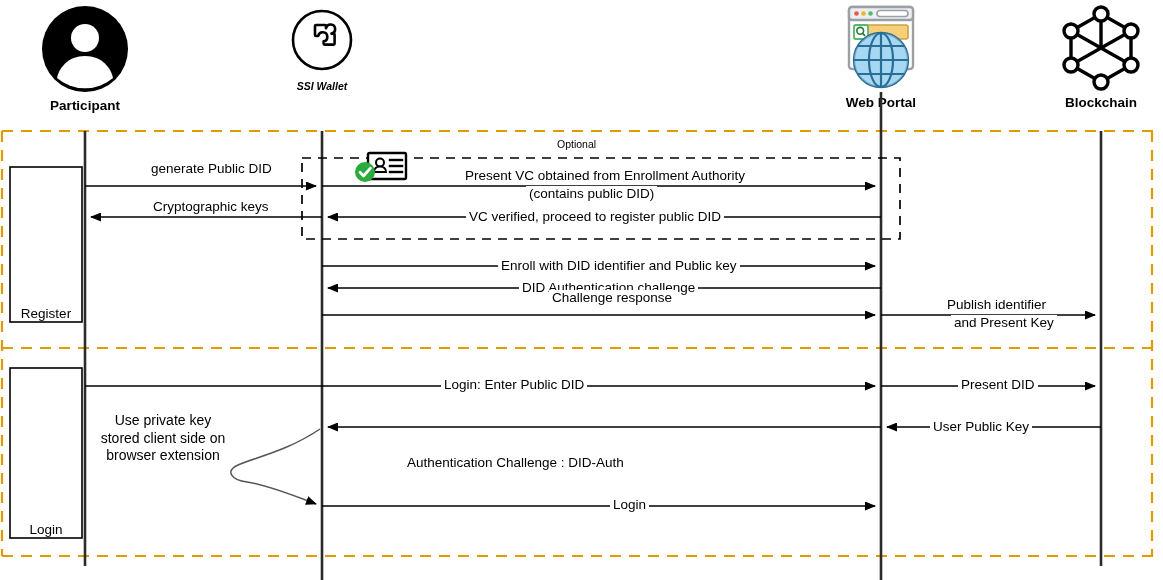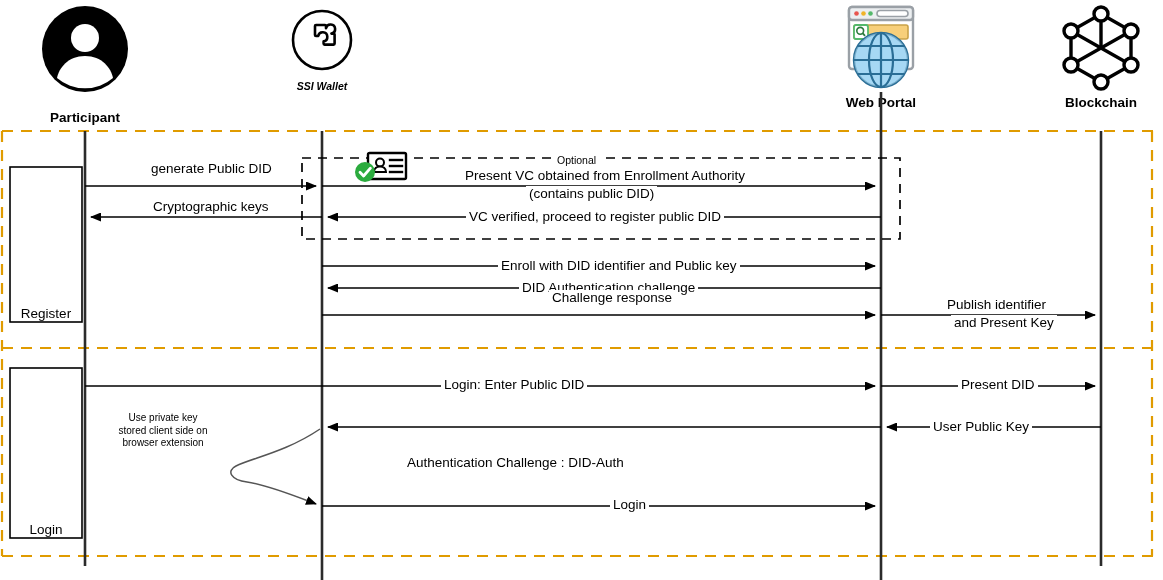--- a/index.html
+++ b/index.html
@@ -56,21 +56,21 @@
     position: absolute;
     font-size: 13.5px;
     color: #000;
     text-align: center;
     display: flex;
     align-items: flex-end;
     justify-content: center;
   }
   .note-label {
     position: absolute;
-    font-size: 10px;
+    font-size: 14px;
     color: #000;
     text-align: center;
     line-height: 1.25;
   }
   .optional-label {
     position: absolute;
     font-size: 10.5px;
     color: #000;
     background: #fff;
     padding: 0 3px;
@@ -81,21 +81,21 @@
 <body>
 
 <div id="canvas">
 
   <div class="actor-head" style="left:20px; top:6px; width:130px;">
     <svg class="actor-icon" width="86" height="86" viewBox="0 0 86 86">
       <circle cx="43" cy="43" r="43" fill="#000000"></circle>
       <circle cx="43" cy="32" r="14" fill="#ffffff"></circle>
       <path d="M43 50 C26 50 17 62 15 72 A43 43 0 0 0 71 72 C69 62 60 50 43 50 Z" fill="#ffffff"></path>
     </svg>
-    <span class="actor-label lbl-big" style="margin-top:19px;">Participant</span>
+    <span class="actor-label lbl-big" style="margin-top:7px;">Participant</span>
   </div>
 
   <div class="actor-head" style="left:262px; top:8px; width:120px;font-style:italic;">
     <svg class="actor-icon" width="64" height="64" viewBox="0 0 64 64">
       <circle cx="32" cy="32" r="29" fill="#ffffff" stroke="#000000" stroke-width="2.6"></circle>
       <path d="M26 17 h9 a1 1 0 0 1 1 1 v2.2 a4.6 4.6 0 1 1 5.4 5.4 h2.2 a1 1 0 0 1 1 1 v9
                a1 1 0 0 1 -1 1 h-9 a1 1 0 0 1 -1 -1 v-2.2 a4.6 4.6 0 1 0 -5.4 -5.4 h-2.2
                a1 1 0 0 1 -1 -1 v-9 a1 1 0 0 1 1 -1 Z" fill="#ffffff" stroke="#000000" stroke-width="2.6" stroke-linejoin="round"></path>
     </svg>
     <span class="actor-label lbl-small" style="margin-top:9px;">SSI Wallet</span>
@@ -194,21 +194,21 @@
     </g>
   </svg>
 
   <div class="phase-label" style="left:11px; top:168px; width:70px; height:153px;">
     <span>Register</span>
   </div>
   <div class="phase-label" style="left:11px; top:369px; width:70px; height:168px;">
     <span>Login</span>
   </div>
 
-  <div class="optional-label" style="left:554px; top:138px;margin-top:16px;">Optional</div>
+  <div class="optional-label" style="left:554px; top:138px;">Optional</div>
 
   <svg style="position:absolute; left:353px; top:151px;" width="56" height="34" viewBox="0 0 56 34">
     <rect x="15" y="2" width="38" height="26" rx="1.5" fill="#ffffff" stroke="#000000" stroke-width="2.4"></rect>
     <circle cx="27" cy="11.5" r="4" fill="#ffffff" stroke="#000000" stroke-width="2"></circle>
     <path d="M21 21 c0-3.6 3-5.6 6-5.6 s6 2 6 5.6 z" fill="#ffffff" stroke="#000000" stroke-width="2"></path>
     <g stroke="#000000" stroke-width="2.4" stroke-linecap="square">
       <line x1="37" y1="9" x2="49" y2="9"></line>
       <line x1="37" y1="15" x2="49" y2="15"></line>
       <line x1="37" y1="21" x2="49" y2="21"></line>
     </g>

